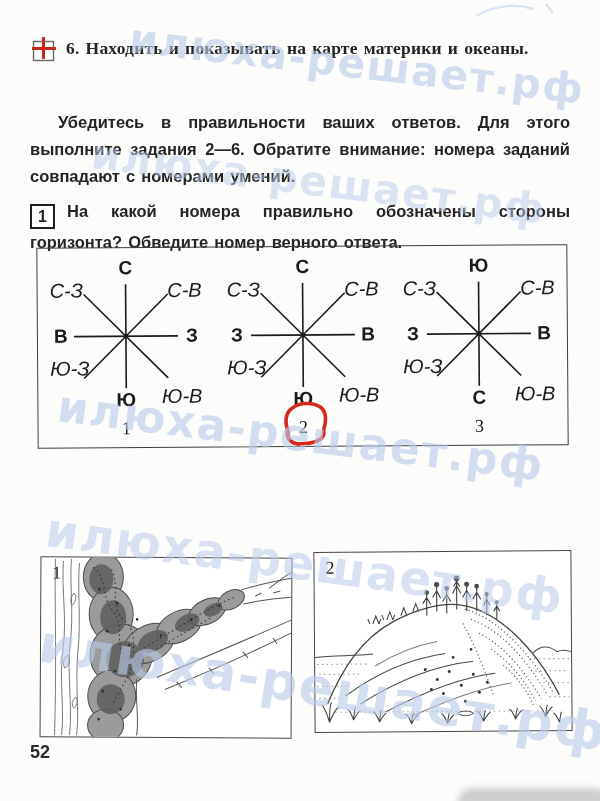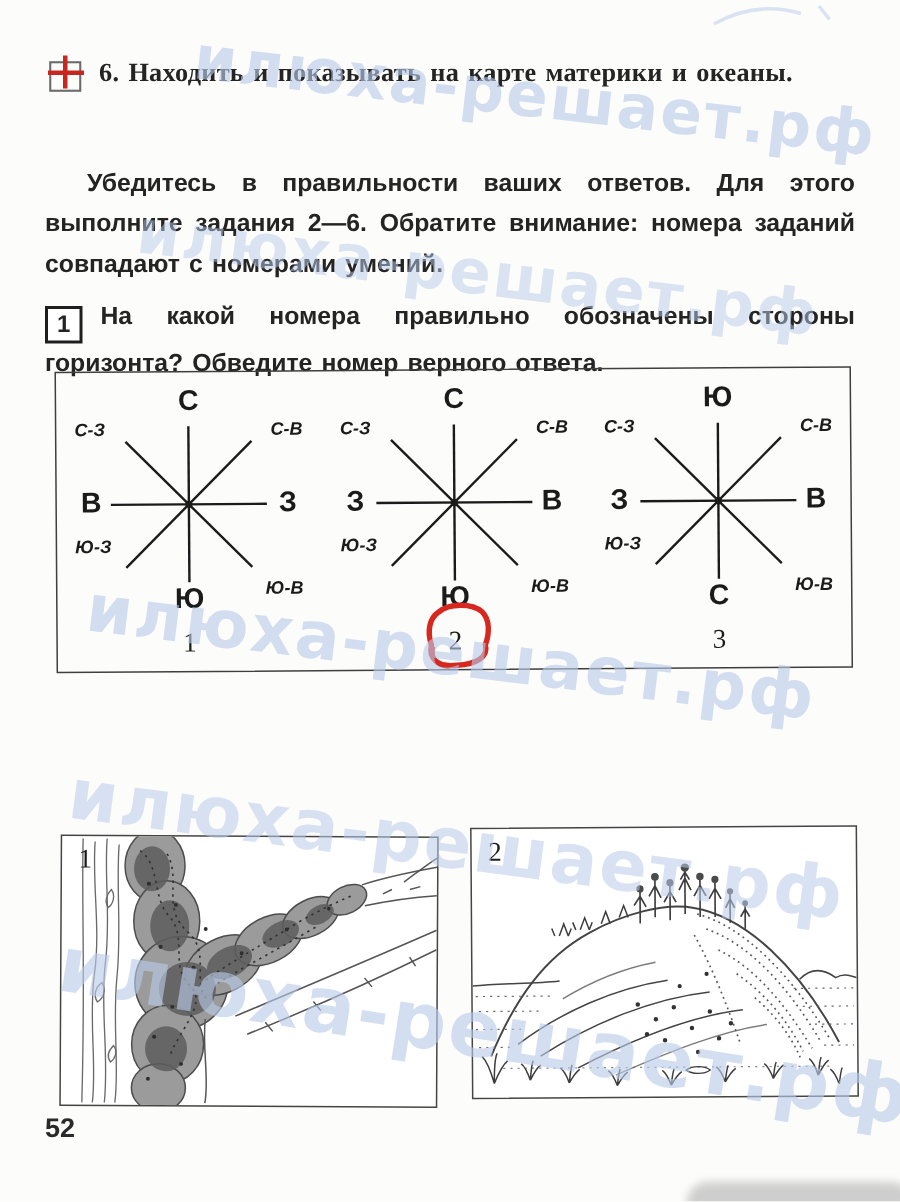--- a/index.html
+++ b/index.html
@@ -44,21 +44,21 @@
   
   .panel{
     position:absolute; left:37px; top:246px; width:529px; height:199px;
     border:1.5px solid #3f3f3f; transform:rotate(-0.4deg);
   }
   .compass{ position:absolute; top:12px; width:176px; height:184px; }
   .c0{left:0;} .c1{left:177px;} .c2{left:353px;}
   .star{ position:absolute; left:28px; top:16px; width:120px; height:120px; }
   .lbl{ position:absolute; line-height:1; white-space:nowrap; color:#1b1b1b; }
   .card{ font-weight:700; font-size:19px; }
-  .inter{ font-style:italic; font-size:12px; font-weight:700; }
+  .inter{ font-style:italic; font-size:20px; font-weight:400; }
   .pos-top{ left:50%; top:-2px; transform:translateX(-50%); }
   .pos-tl{ left:12px; top:20px; } .pos-tr{ right:12px; top:20px; }
   .pos-left{ left:16px; top:66px; } .pos-right{ right:16px; top:66px; }
   .pos-bl{ left:12px; top:98px; } .pos-br{ right:12px; top:114px;margin-top:12px; }
   .pos-bottom{ left:50%; top:130px; transform:translateX(-50%); }
   .cnum{
     position:absolute; left:50%; top:158px; transform:translateX(-50%);
     font-family:"Liberation Serif", serif; font-size:18px; color:#1b1b1b;
   }
   .answer-circle{ position:absolute; left:239px; top:152px; width:54px; height:50px; }

